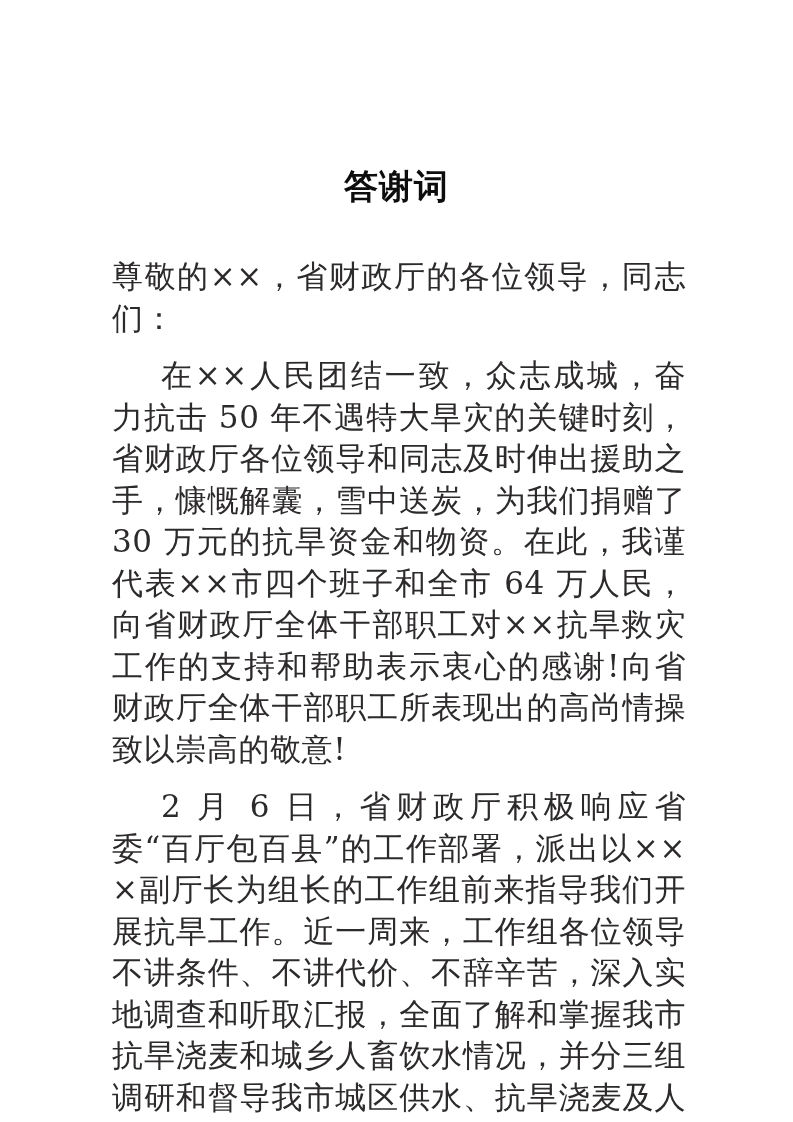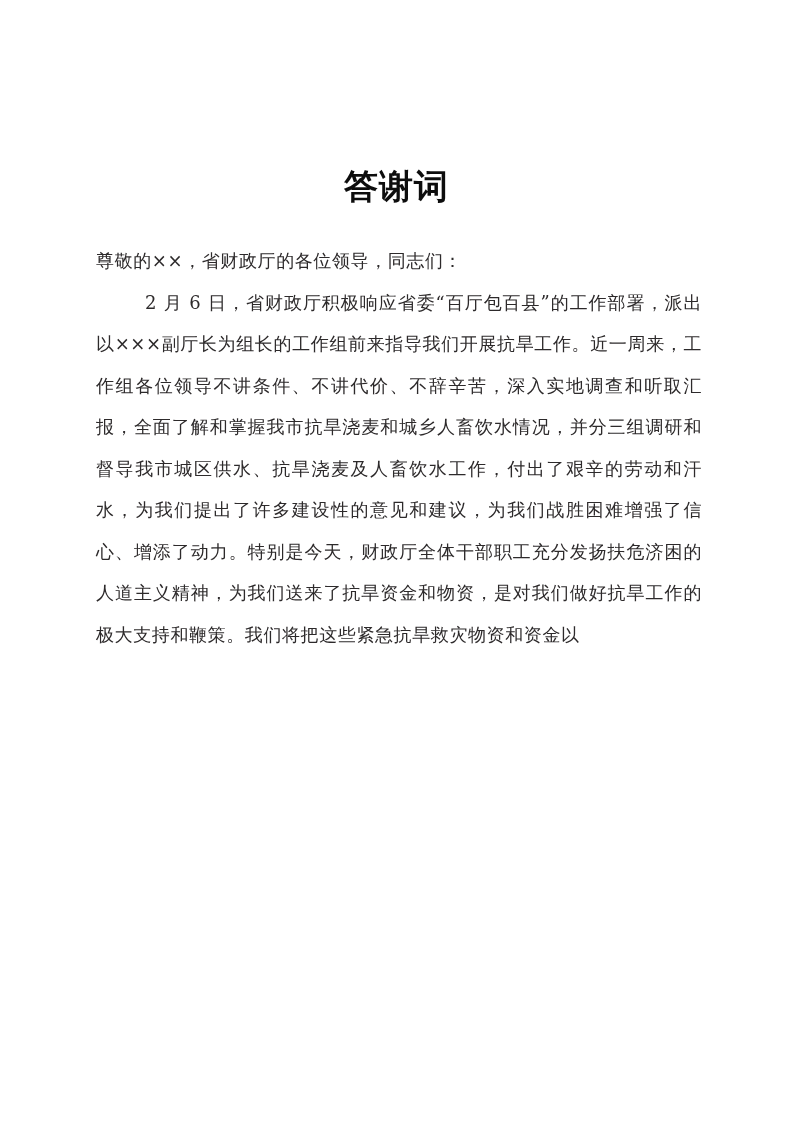--- a/index.html
+++ b/index.html
@@ -43,23 +43,23 @@
 
   
   .body-block {
     position: absolute;
     left: 96px;
     top: 240px;
     width: 606px;
   }
 
   .para {
-    margin: 0;
+    margin: 16px;
     font-family: "DejaVu Serif", "Liberation Serif", serif;
-    font-size: 18px;
+    font-size: 31px;
     line-height: 41.5px;
     color: #2d2a2b;
     text-align: justify;
     text-justify: inter-character;
     text-align-last: left;
     letter-spacing: 0.6px;
     word-break: break-all;
     overflow-wrap: anywhere;
   }
 
@@ -80,18 +80,19 @@
 <body>
 
 <div class="page">
 
   <div class="doc-title">答谢词</div>
 
   <div class="body-block">
 
     <p class="para salutation">尊敬的××，省财政厅的各位领导，同志们：</p>
 
+    <p class="para indented">在××人民团结一致，众志成城，奋力抗击 50 年不遇特大旱灾的关键时刻，省财政厅各位领导和同志及时伸出援助之手，慷慨解囊，雪中送炭，为我们捐赠了 30 万元的抗旱资金和物资。在此，我谨代表××市四个班子和全市 64 万人民，向省财政厅全体干部职工对××抗旱救灾工作的支持和帮助表示衷心的感谢!向省财政厅全体干部职工所表现出的高尚情操致以崇高的敬意!</p>
 
     <p class="para indented">2 月 6 日，省财政厅积极响应省委“百厅包百县”的工作部署，派出以×××副厅长为组长的工作组前来指导我们开展抗旱工作。近一周来，工作组各位领导不讲条件、不讲代价、不辞辛苦，深入实地调查和听取汇报，全面了解和掌握我市抗旱浇麦和城乡人畜饮水情况，并分三组调研和督导我市城区供水、抗旱浇麦及人畜饮水工作，付出了艰辛的劳动和汗水，为我们提出了许多建设性的意见和建议，为我们战胜困难增强了信心、增添了动力。特别是今天，财政厅全体干部职工充分发扬扶危济困的人道主义精神，为我们送来了抗旱资金和物资，是对我们做好抗旱工作的极大支持和鞭策。我们将把这些紧急抗旱救灾物资和资金以</p>
 
   </div>
 
 </div>
 
 </body></html>

